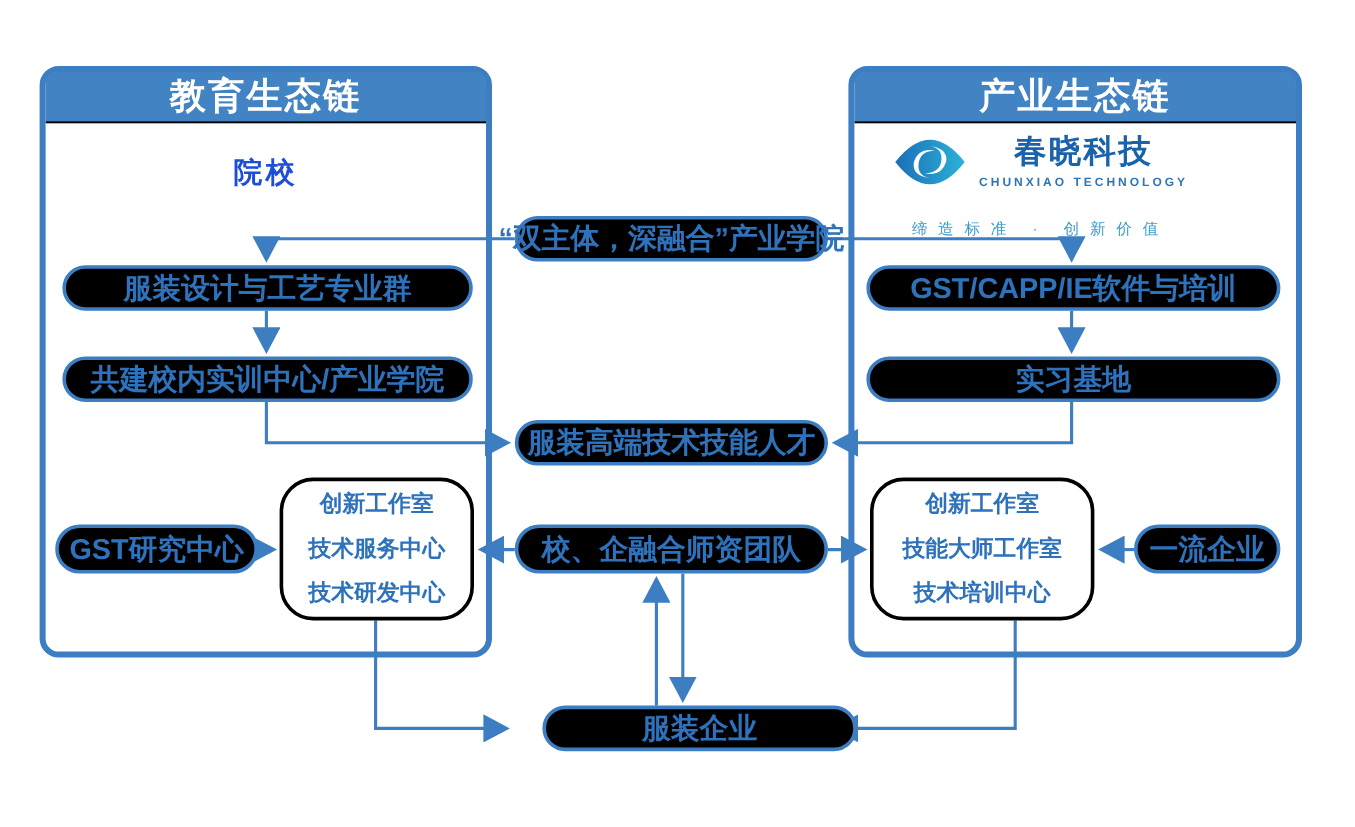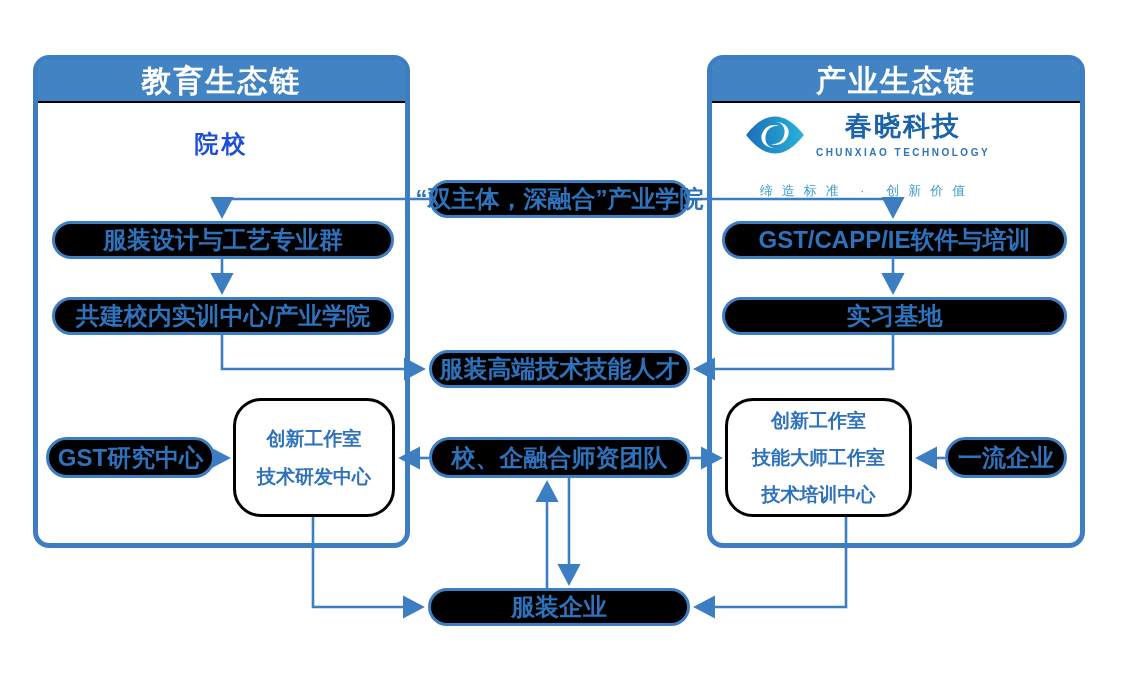--- a/index.html
+++ b/index.html
@@ -56,20 +56,21 @@
     <div class="panel-header">教育生态链</div>
   </div>
   <div class="big-title" style="left:33px;top:128px;width:377px;">院校</div>
 
   <div class="pill" style="left:52px;top:221px;width:342px;height:38px;">服装设计与工艺专业群</div>
   <div class="pill" style="left:52px;top:297px;width:342px;height:38px;">共建校内实训中心/产业学院</div>
   <div class="pill" style="left:46px;top:437px;width:169px;height:41px;">GST研究中心</div>
 
   <div class="round-box" style="left:233px;top:398px;width:162px;height:119px;">
     <span>创新工作室</span>
+    <span>技术服务中心</span>
     <span>技术研发中心</span>
   </div>
 
   <div class="panel" style="left:707px;top:55px;width:378px;height:493px;">
     <div class="panel-header">产业生态链</div>
   </div>
 
   <div class="logo">
     <div class="logo-row">
       <span style="display:inline-flex;">
@@ -99,21 +100,21 @@
 
   <div class="round-box" style="left:725px;top:398px;width:187px;height:119px;">
     <span>创新工作室</span>
     <span>技能大师工作室</span>
     <span>技术培训中心</span>
   </div>
 
   <div class="pill" style="left:429px;top:180px;width:261px;height:38px;">“双主体，深融合”产业学院</div>
   <div class="pill" style="left:429px;top:437px;width:261px;height:41px;">校、企融合师资团队</div>
   <div class="pill" style="left:429px;top:350px;width:261px;height:38px;">服装高端技术技能人才</div>
-  <div class="pill" style="left:428px;top:588px;width:262px;height:38px;">服装企业</div>
+  <div class="pill" style="left:452px;top:588px;width:262px;height:38px;">服装企业</div>
 
   <svg class="connectors" width="1129" height="689">
     <defs>
       <marker id="ah" markerWidth="9" markerHeight="9" refX="7" refY="4.5" orient="auto">
         <path d="M0,0 L8.5,4.5 L0,9 Z" fill="#3d7ec3"></path>
       </marker>
     </defs>
     <g stroke="#3d7ec3" stroke-width="2.6" fill="none">
       <path d="M429 199 L222 199 L222 215" marker-end="url(#ah)"></path>
       <path d="M690 199 L893 199 L893 215" marker-end="url(#ah)"></path>

